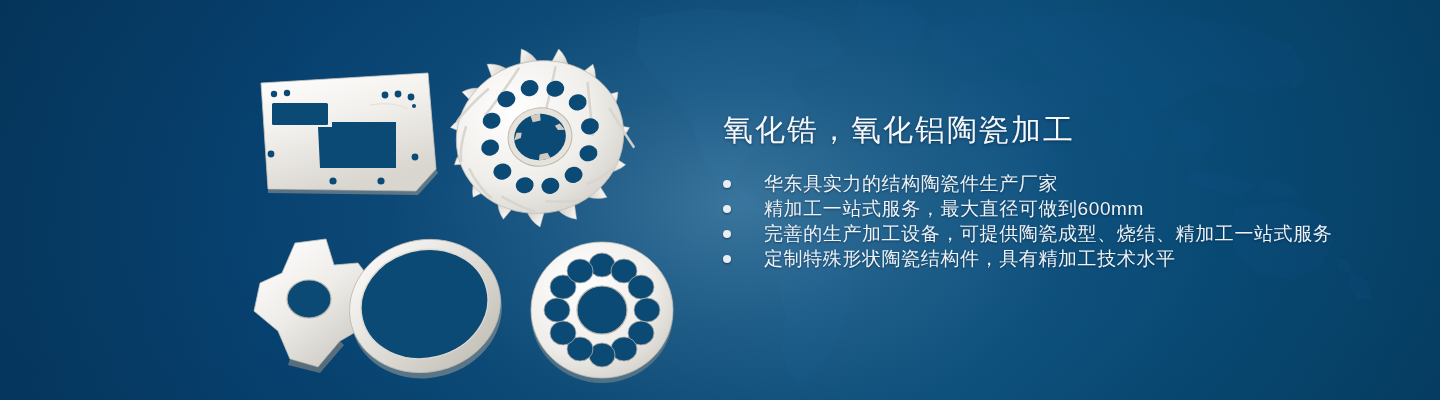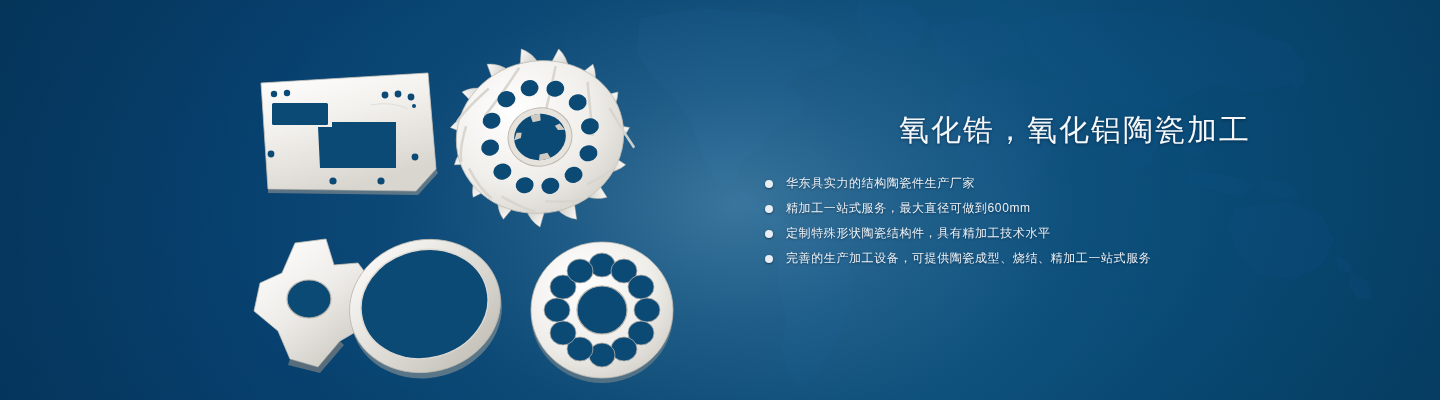--- a/index.html
+++ b/index.html
@@ -50,24 +50,23 @@
   }
   .bg-map {
     position: absolute;
     inset: 0;
     opacity: 0.50;
   }
 
   
   .text-block {
     position: absolute;
-    left: 765px;
+    left: 723px;
     top: 110px;
     width: 620px;
-    text-align: center;
   }
   .headline {
     font-size: 30px;
     font-weight: 400;
     color: #f4f8fb;
     letter-spacing: 2px;
     line-height: 40px;
     margin: 0 0 22px 0;
     text-shadow: 0 1px 3px rgba(0,20,45,0.55);
     white-space: nowrap;
@@ -86,26 +85,27 @@
   .bullet-dot {
     flex: 0 0 auto;
     width: 8px;
     height: 8px;
     border-radius: 50%;
     background: #e8eef3;
     margin-right: 13px;
     box-shadow: 0 1px 2px rgba(0,15,35,0.5);
   }
   .bullet-text {
-    font-size: 12px;
+    font-size: 19px;
     color: #eef3f7;
     letter-spacing: 0.6px;
     line-height: 23px;
     white-space: nowrap;
     text-shadow: 0 1px 2px rgba(0,20,45,0.5);
+    margin-left: 20px;
   }
 
   
   .products {
     position: absolute;
     left: 230px;
     top: 40px;
     width: 500px;
     height: 350px;
   }
@@ -375,23 +375,23 @@
       <li class="bullet-row">
         <span class="bullet-dot"></span>
         <span class="bullet-text">华东具实力的结构陶瓷件生产厂家</span>
       </li>
       <li class="bullet-row">
         <span class="bullet-dot"></span>
         <span class="bullet-text">精加工一站式服务，最大直径可做到600mm</span>
       </li>
       <li class="bullet-row">
         <span class="bullet-dot"></span>
-        <span class="bullet-text">定制特殊形状陶瓷结构件，具有精加工技术水平</span>
+        <span class="bullet-text">完善的生产加工设备，可提供陶瓷成型、烧结、精加工一站式服务</span>
       </li>
       <li class="bullet-row">
         <span class="bullet-dot"></span>
-        <span class="bullet-text">完善的生产加工设备，可提供陶瓷成型、烧结、精加工一站式服务</span>
+        <span class="bullet-text">定制特殊形状陶瓷结构件，具有精加工技术水平</span>
       </li>
     </ul>
 
   </div>
 
 </div>
 
 </body></html>

